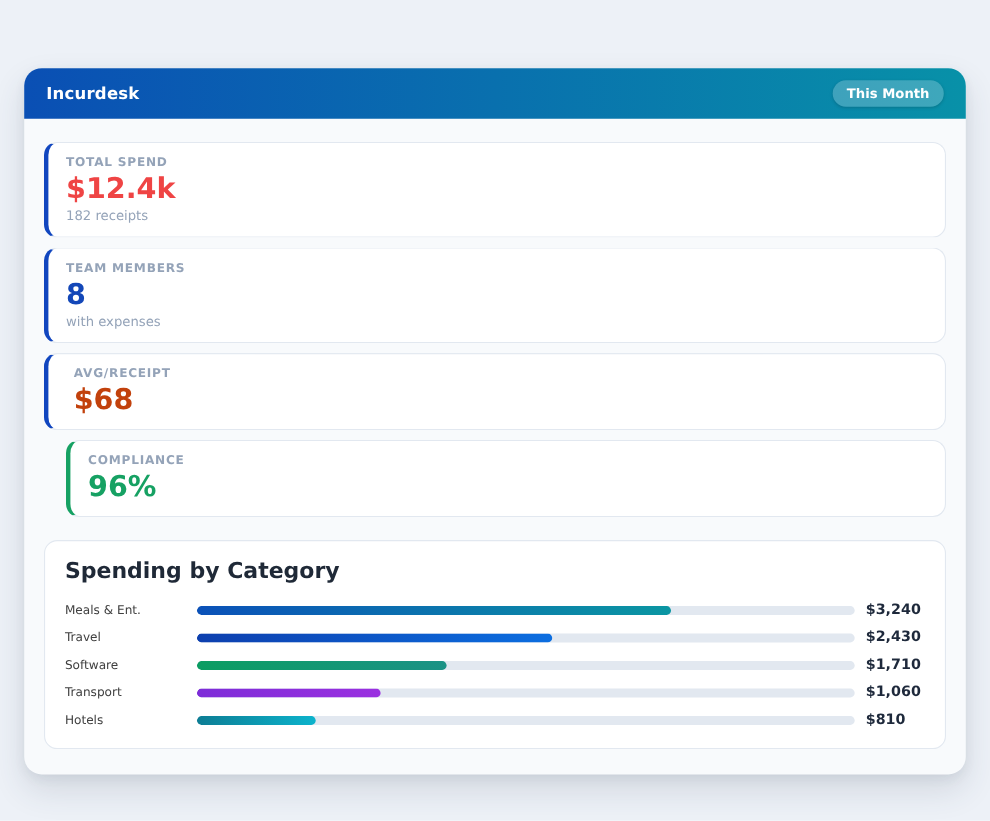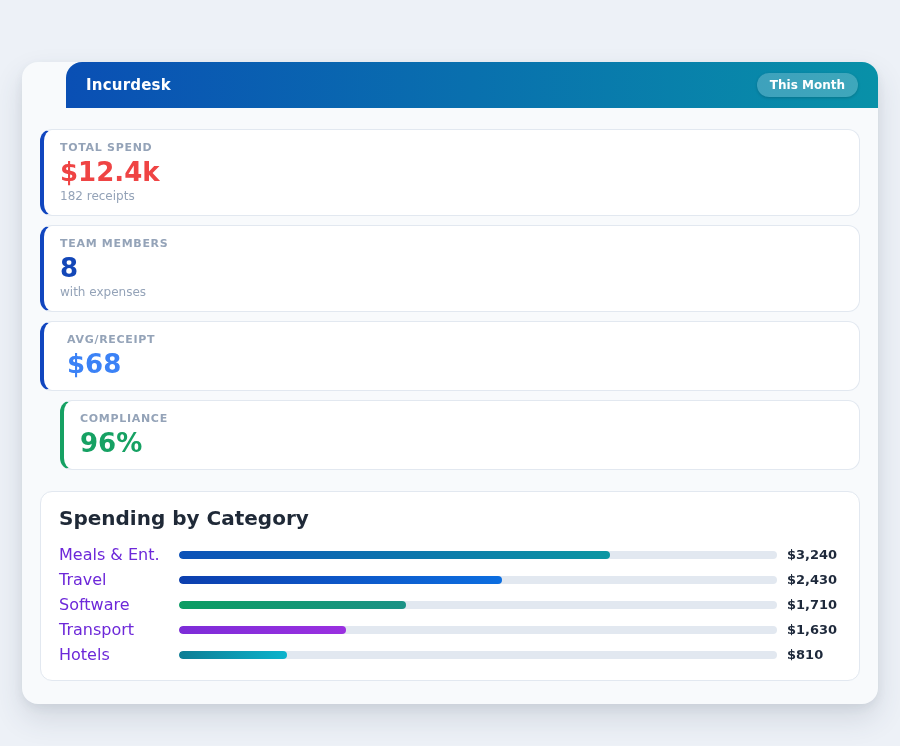--- a/index.html
+++ b/index.html
@@ -13,21 +13,20 @@
     left: 22px; top: 62px; width: 856px;
     background: #f8fafc;
     border-radius: 16px;
     box-shadow: 0 14px 30px rgba(51,65,85,.14), 0 4px 10px rgba(51,65,85,.07);
   }
   .app-header {
     height: 46px;
     border-radius: 16px 16px 0 0;
     display: flex; align-items: center; justify-content: space-between;
     padding: 0 20px;
-    margin-left: 44px;
   }
   .app-title {
     color: #ffffff; font-size: 15px; font-weight: bold; letter-spacing: .2px;
   }
   .period-badge {
     background: rgba(255,255,255,.22);
     color: #ffffff; font-size: 12px; font-weight: bold;
     padding: 5px 13px; border-radius: 999px;
     border: none; cursor: pointer;
     box-shadow: 0 1px 3px rgba(0,0,0,.18);
@@ -54,21 +53,21 @@
   .stat-sub:empty { display: none; }
   .spend-card {
     background: #ffffff;
     border: 1px solid #e2e8f0;
     border-radius: 12px;
     padding: 14px 16px 13px 18px;
     margin-top: 21px;
   }
   .spend-title { font-size: 20px; font-weight: bold; color: #1f2937; margin-bottom: 12px; }
   .spend-row { display: flex; align-items: center; height: 25px; }
-  .row-label { flex: 0 0 120px; font-size: 16px; color: #6d28d9; }
+  .row-label { flex: 0 0 120px; font-size: 11px; color: #404040; }
   .bar-track {
     flex: 1; height: 8px; background: #e2e8f0; border-radius: 4px;
     overflow: hidden; margin-right: 10px;
   }
   .bar-fill { height: 8px; border-radius: 4px; }
   .row-value {
     flex: 0 0 56px; text-align: left;
     font-size: 13px; font-weight: bold; color: #1e293b;
     white-space: nowrap;
   }
@@ -90,21 +89,21 @@
   </div>
 
   <div class="stat-card" style="border-left-color: rgb(17, 70, 191);">
     <div class="stat-label">TEAM MEMBERS</div>
     <div class="stat-value" style="color: rgb(19, 71, 184);">8</div>
     <div class="stat-sub">with expenses</div>
   </div>
 
   <div class="stat-card" style="border-left-color: rgb(17, 70, 191); padding-left: 23px;">
     <div class="stat-label">AVG/RECEIPT</div>
-    <div class="stat-value" style="color: #3b82f6;">$68</div>
+    <div class="stat-value" style="color: #c2410c;">$68</div>
 
   </div>
 
   <div class="stat-card" style="border-left-color: rgb(22, 161, 99); margin-left: 20px;">
     <div class="stat-label">COMPLIANCE</div>
     <div class="stat-value" style="color: rgb(22, 161, 99);">96%</div>
 
   </div>
 </div>
     <div class="spend-card">
@@ -132,21 +131,21 @@
       <div class="bar-fill" style="width: 38%; background: linear-gradient(90deg, rgb(11, 157, 98), rgb(27, 146, 134));"></div>
     </div>
     <div class="row-value">$1,710</div>
   </div>
 
   <div class="spend-row">
     <div class="row-label">Transport</div>
     <div class="bar-track" style="background: rgb(226, 232, 240);">
       <div class="bar-fill" style="width: 28%; background: linear-gradient(90deg, rgb(125, 44, 216), rgb(154, 48, 224));"></div>
     </div>
-    <div class="row-value">$1,630</div>
+    <div class="row-value">$1,060</div>
   </div>
 
   <div class="spend-row">
     <div class="row-label">Hotels</div>
     <div class="bar-track" style="background: rgb(226, 232, 240);">
       <div class="bar-fill" style="width: 18%; background: linear-gradient(90deg, rgb(13, 125, 148), rgb(12, 179, 204));"></div>
     </div>
     <div class="row-value">$810</div>
   </div>
 </div>

